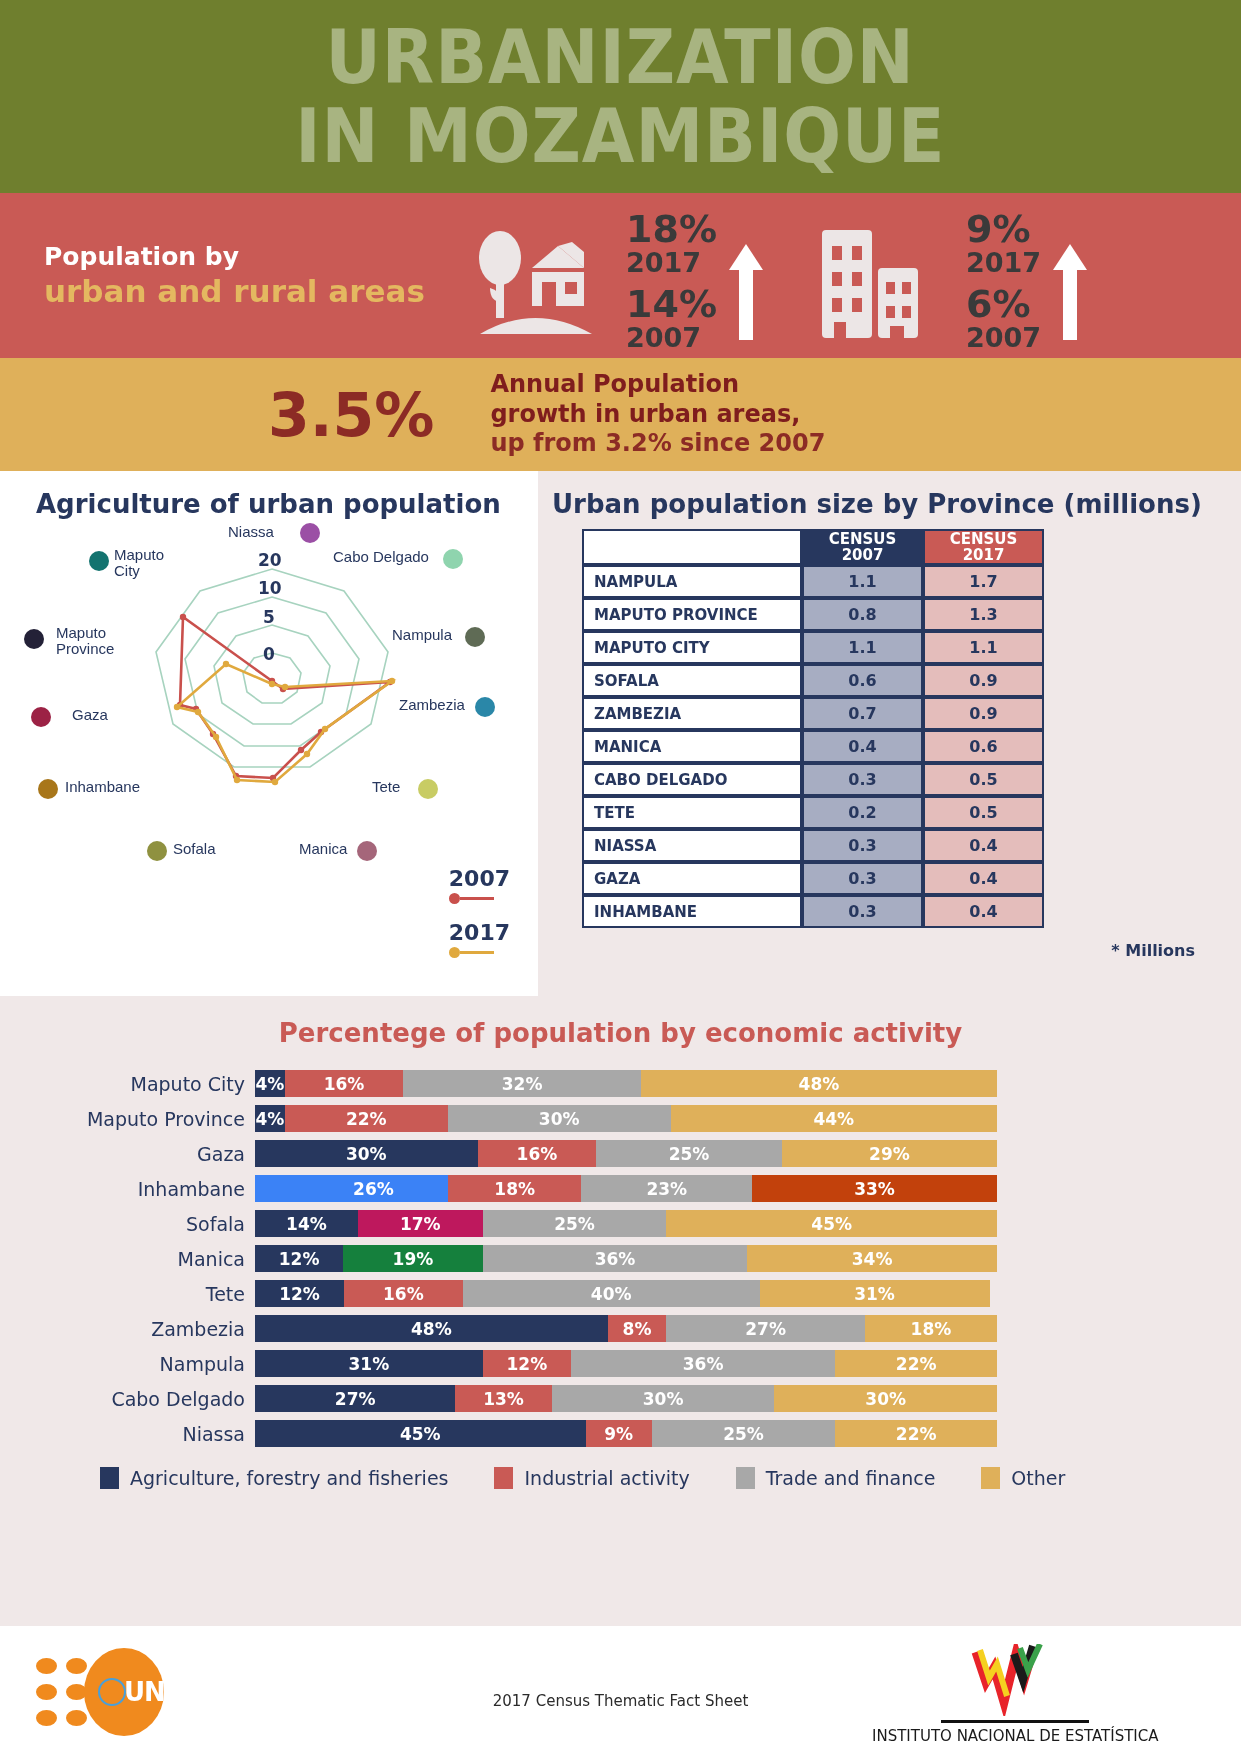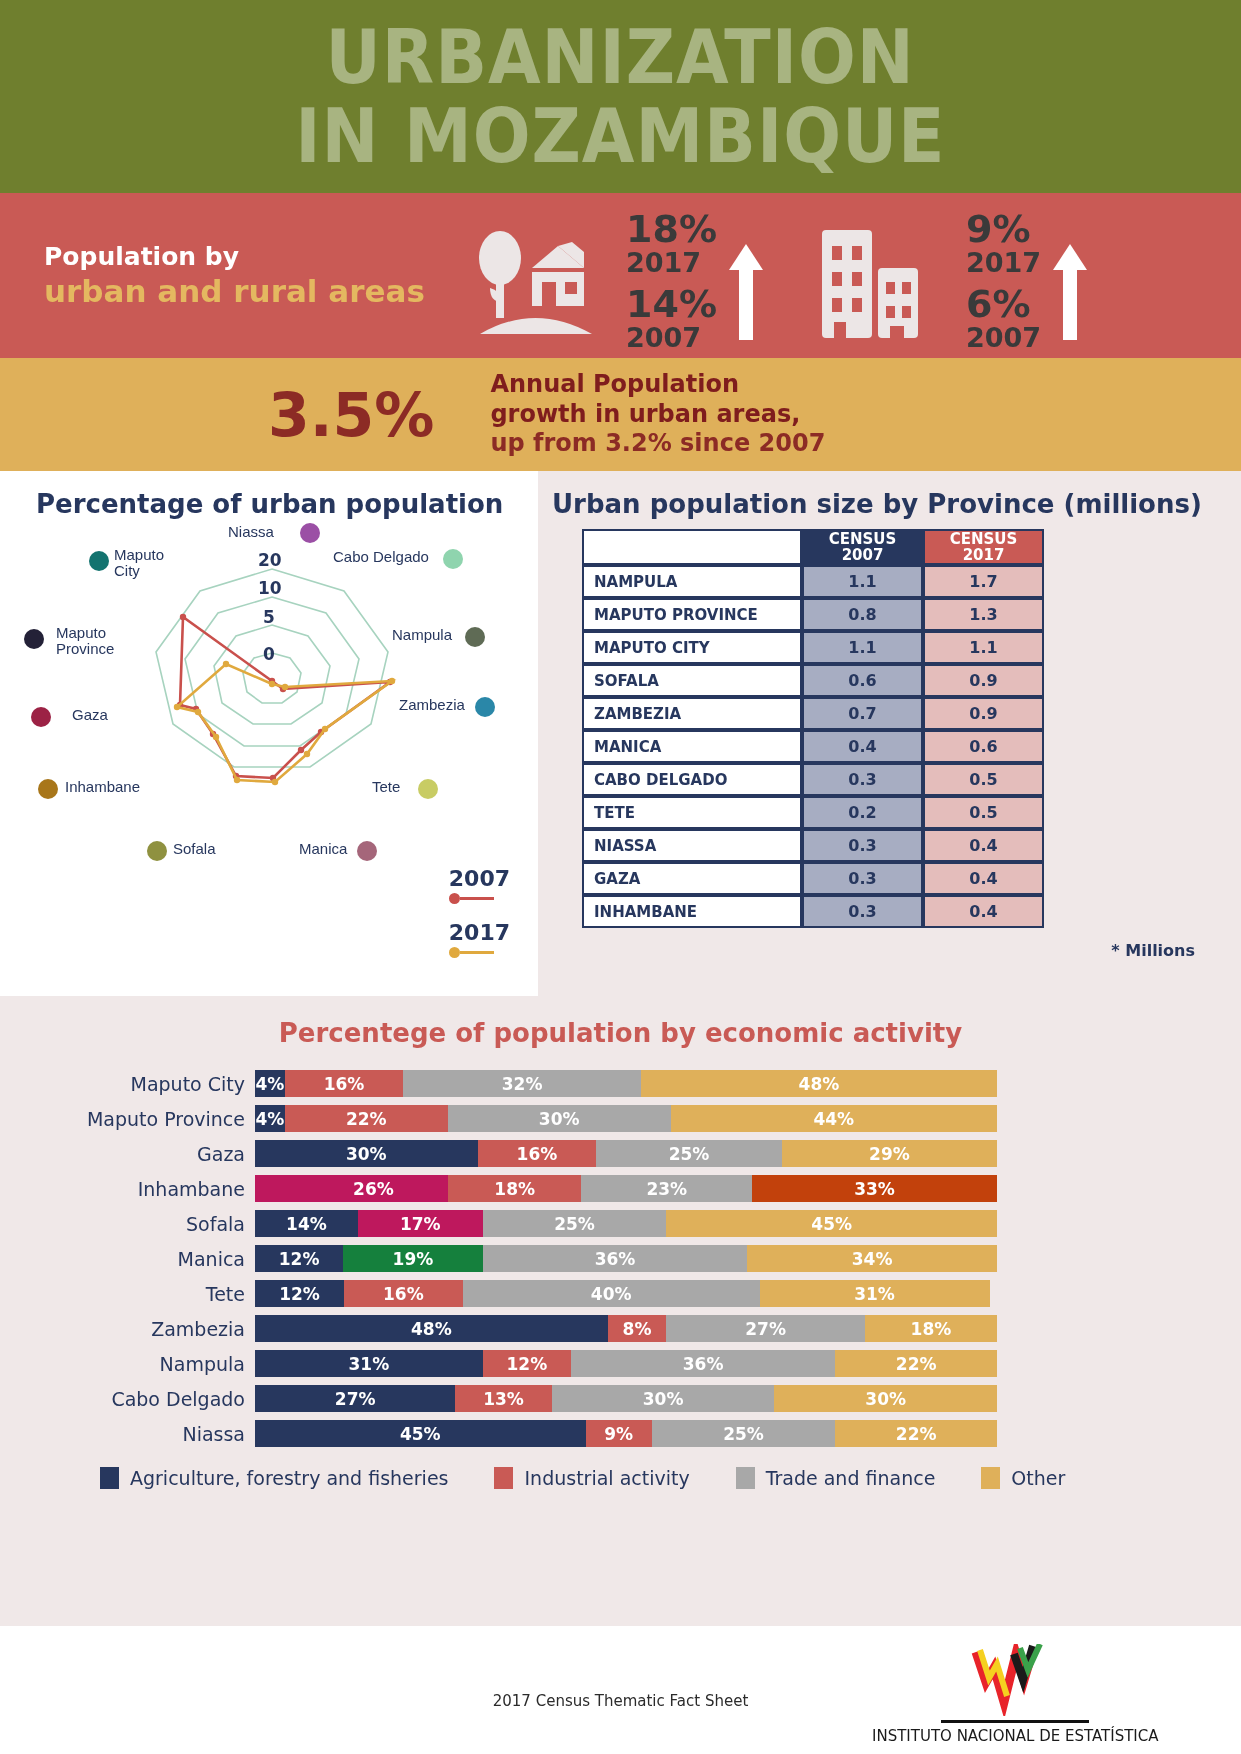--- a/index.html
+++ b/index.html
@@ -256,21 +256,21 @@
   <div class="by-txt">
     <div class="byt1">Annual Population</div>
     <div class="byt1">growth in urban areas,</div>
     <div class="byt3">up from 3.2% since 2007</div>
   </div>
 </div>
 
 <div class="mid">
 
   <div class="mid-left">
-    <div class="sec-title title-left">Percentage of urban population</div>
+    <div class="sec-title title-left">Agriculture of urban population</div>
 
     <div class="radar-wrap">
       <svg width="538" height="430" viewBox="0 0 538 430">
 
         <g fill="none" stroke="#a7d3bf" stroke-width="1.6">
           <polygon points="272,40 344,62 388,123 371,195 310,238 234,238 173,195 156,123 200,62"></polygon>
           <polygon points="272,68 326,84 359,130 346,185 300,217 244,217 198,185 185,130 218,84"></polygon>
           <polygon points="272,96 308,107 330,137 322,174 291,195 253,195 222,174 214,137 236,107"></polygon>
           <polygon points="272,124 290,129 301,144 297,163 282,174 262,174 247,163 243,144 254,129"></polygon>
         </g>
@@ -471,21 +471,21 @@
         <div class="bar-track">
           <div class="seg" style="width: 30%; background: rgb(39, 55, 94);">30%</div>
           <div class="seg" style="width: 16%; background: rgb(201, 90, 85);">16%</div>
           <div class="seg" style="width: 25%; background: rgb(168, 168, 168);">25%</div>
           <div class="seg" style="width: 29%; background: rgb(223, 176, 90);">29%</div>
         </div>
       </div>
       <div class="bar-row">
         <div class="bar-lbl">Inhambane</div>
         <div class="bar-track">
-          <div class="seg" style="width: 26%; background: #be185d; padding-left: 44px;">26%</div>
+          <div class="seg" style="width: 26%; background: #3b82f6; padding-left: 44px;">26%</div>
           <div class="seg" style="width: 18%; background: rgb(201, 90, 85);">18%</div>
           <div class="seg" style="width: 23%; background: rgb(168, 168, 168);">23%</div>
           <div class="seg" style="width: 33%; background: #c2410c;">33%</div>
         </div>
       </div>
       <div class="bar-row">
         <div class="bar-lbl">Sofala</div>
         <div class="bar-track">
           <div class="seg" style="width: 14%; background: rgb(39, 55, 94);">14%</div>
           <div class="seg" style="width: 17%; background: #be185d;">17%</div>
@@ -562,20 +562,37 @@
         <div class="el-txt">Trade and finance</div>
       </div>
       <div class="el-item">
         <div class="el-sw" style="background: rgb(223, 176, 90);"></div>
         <div class="el-txt">Other</div>
       </div>
     </div>
 </div>
 
 <div class="footer">
+  <div class="unfpa">
+    <div class="dots">
+      <div class="dot-o"></div>
+        <div class="dot-o"></div>
+        <div class="dot-o"></div>
+      <div class="dot-o"></div>
+        <div class="dot-o"></div>
+        <div class="dot-o"></div>
+      <div class="dot-o"></div>
+        <div class="dot-o"></div>
+        <div class="dot-o"></div>
+    </div>
+    <div class="unfpa-oval">
+      <div class="un-globe"></div>
+      <div class="unfpa-txt">UNFPA</div>
+    </div>
+  </div>
 
   <div class="foot-center">2017 Census Thematic Fact Sheet</div>
 
   <div class="ine">
     <svg width="150" height="72" viewBox="0 0 150 72">
       <path d="M36 8 l10 30 l8 -14 l10 34 l12 -48 l8 26 l6 -20" fill="none" stroke="#e8232a" stroke-width="9" stroke-linejoin="miter"></path>
       <path d="M40 6 l9 28 l8 -14 l10 32" fill="none" stroke="#f5d020" stroke-width="6"></path>
       <path d="M74 10 l9 26 l10 -34" fill="none" stroke="#1a1a1a" stroke-width="8"></path>
       <path d="M80 4 l8 22 l12 -26" fill="none" stroke="#3aa14a" stroke-width="6"></path>
     </svg>

